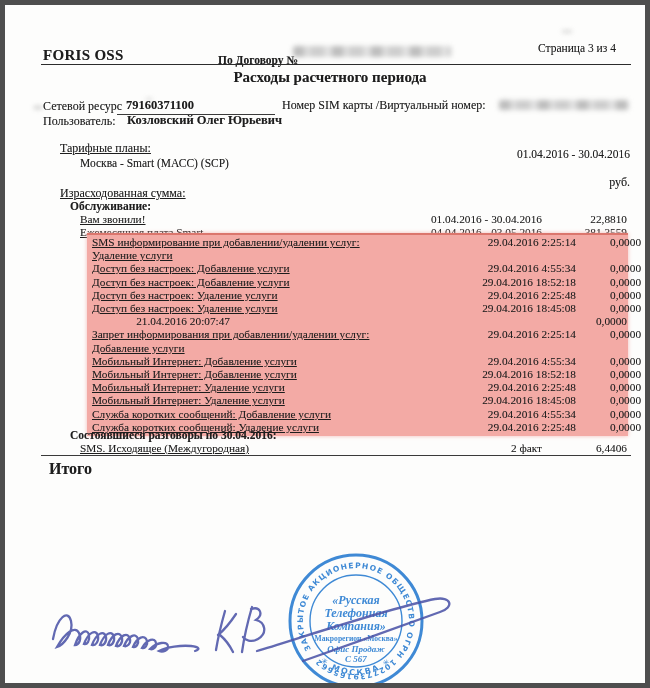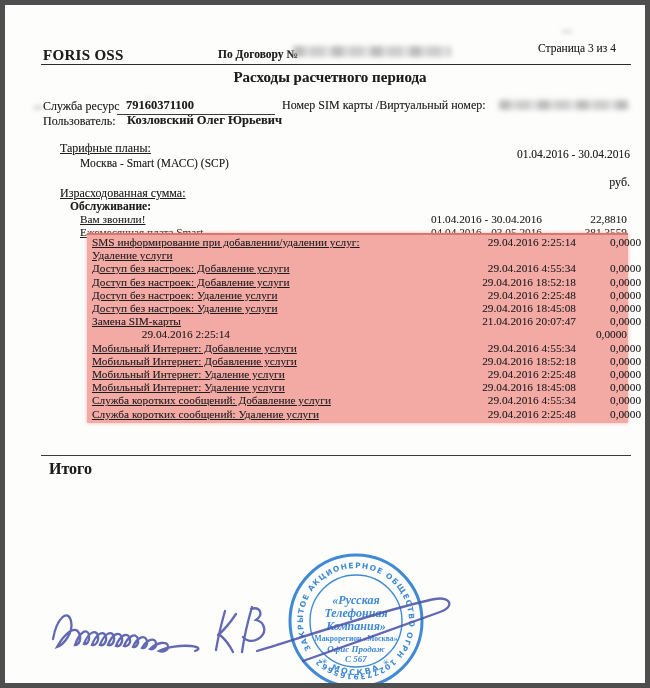--- a/index.html
+++ b/index.html
@@ -40,28 +40,28 @@
 <body>
 
 <div class="frame">
   <div class="page">
 
     <div class="smudge" style="left:28px;top:100px;width:10px;height:5px;background:rgba(120,120,120,.25);"></div>
     <div class="smudge" style="left:556px;top:24px;width:12px;height:5px;background:rgba(130,130,130,.2);"></div>
     <div class="smudge" style="left:140px;top:92px;width:8px;height:4px;background:rgba(130,130,130,.18);"></div>
 
     <div class="abs t b" style="left:38px;top:44px;font-size:15px;letter-spacing:.3px;">FORIS OSS</div>
-    <div class="abs t b" style="left:213px;top:43px;">По Договору №</div>
+    <div class="abs t b" style="left:213px;top:49px;">По Договору №</div>
     <div class="redacted" style="left:288px;top:41px;width:158px;height:11px;"></div>
     <div class="abs t" style="left:533px;top:37px;">Страница 3 из 4</div>
     <div class="hline" style="left:36px;width:590px;top:59px;"></div>
 
     <div class="abs t b" style="left:0;top:66px;width:650px;text-align:center;font-size:15px;">Расходы расчетного периода</div>
 
-    <div class="abs t" style="left:38px;top:95px;font-size:12px;">Служба ресурс</div>
+    <div class="abs t" style="left:38px;top:95px;font-size:12px;">Сетевой ресурс</div>
     <div class="abs t b" style="left:121px;top:94px;font-size:12.5px;text-align:center;">79160371100</div>
     <div class="hline thin" style="left:112px;width:158px;top:109px;"></div>
     <div class="abs t" style="left:277px;top:94px;font-size:12px;">Номер SIM карты /Виртуальный номер:</div>
     <div class="redacted" style="left:494px;top:95px;width:130px;height:10px;"></div>
     <div class="abs t" style="left:38px;top:110px;font-size:12px;">Пользователь:</div>
     <div class="abs t b" style="left:122px;top:109px;font-size:12.5px;">Козловский Олег Юрьевич</div>
 
     <div class="abs t u" style="left:55px;top:137px;font-size:12px;">Тарифные планы:</div>
     <div class="abs t" style="left:425px;top:143px;width:200px;text-align:right;">01.04.2016 - 30.04.2016</div>
     <div class="abs t" style="left:425px;top:171px;width:200px;text-align:right;font-size:12px;">руб.</div>
@@ -111,26 +111,26 @@
           <div class="amt">0,0000</div>
         </div>
 
         <div class="row">
           <div class="name">Доступ без настроек: Удаление услуги</div>
           <div class="dt">29.04.2016 18:45:08</div>
           <div class="amt">0,0000</div>
         </div>
 
         <div class="row">
-          <div class="name">Замена SIM-карты</div>
           <div class="dt">21.04.2016 20:07:47</div>
           <div class="amt">0,0000</div>
         </div>
 
         <div class="row">
+          <div class="name">Запрет информирования при добавлении/удалении услуг: Добавление услуги</div>
           <div class="dt">29.04.2016 2:25:14</div>
           <div class="amt">0,0000</div>
         </div>
 
         <div class="row">
           <div class="name">Мобильный Интернет: Добавление услуги</div>
           <div class="dt">29.04.2016 4:55:34</div>
           <div class="amt">0,0000</div>
         </div>
 
@@ -158,20 +158,28 @@
           <div class="amt">0,0000</div>
         </div>
 
         <div class="row">
           <div class="name">Служба коротких сообщений: Удаление услуги</div>
           <div class="dt">29.04.2016 2:25:48</div>
           <div class="amt">0,0000</div>
         </div>
       </div>
 
+    <div class="abs t b" style="left:65px;top:424px;">Состоявшиеся разговоры по 30.04.2016:</div>
+    <div class="abs" style="left:75px;top:437px;width:548px;">
+      <div class="row">
+        <div class="name" style="width:322px;">SMS. Исходящее (Междугородная)</div>
+        <div class="dt">2 факт</div>
+        <div class="amt">6,4406</div>
+      </div>
+    </div>
     <div class="hline thin" style="left:36px;width:590px;top:450px;"></div>
     <div class="abs t b" style="left:44px;top:457px;font-size:16px;">Итого</div>
 
     <svg class="abs" style="left:278px;top:543px;filter:blur(.35px);opacity:.92;" width="146" height="146" viewBox="0 0 146 146">
       <g fill="none" stroke="#2f80d2">
         <circle cx="73" cy="73" r="66" stroke-width="3"></circle>
         <circle cx="73" cy="73" r="46" stroke-width="1.4"></circle>
       </g>
       <defs>
         <path id="ringTop" d="M 20 73 a 53 53 0 1 1 106 0 a 53 53 0 1 1 -106 0"></path>

